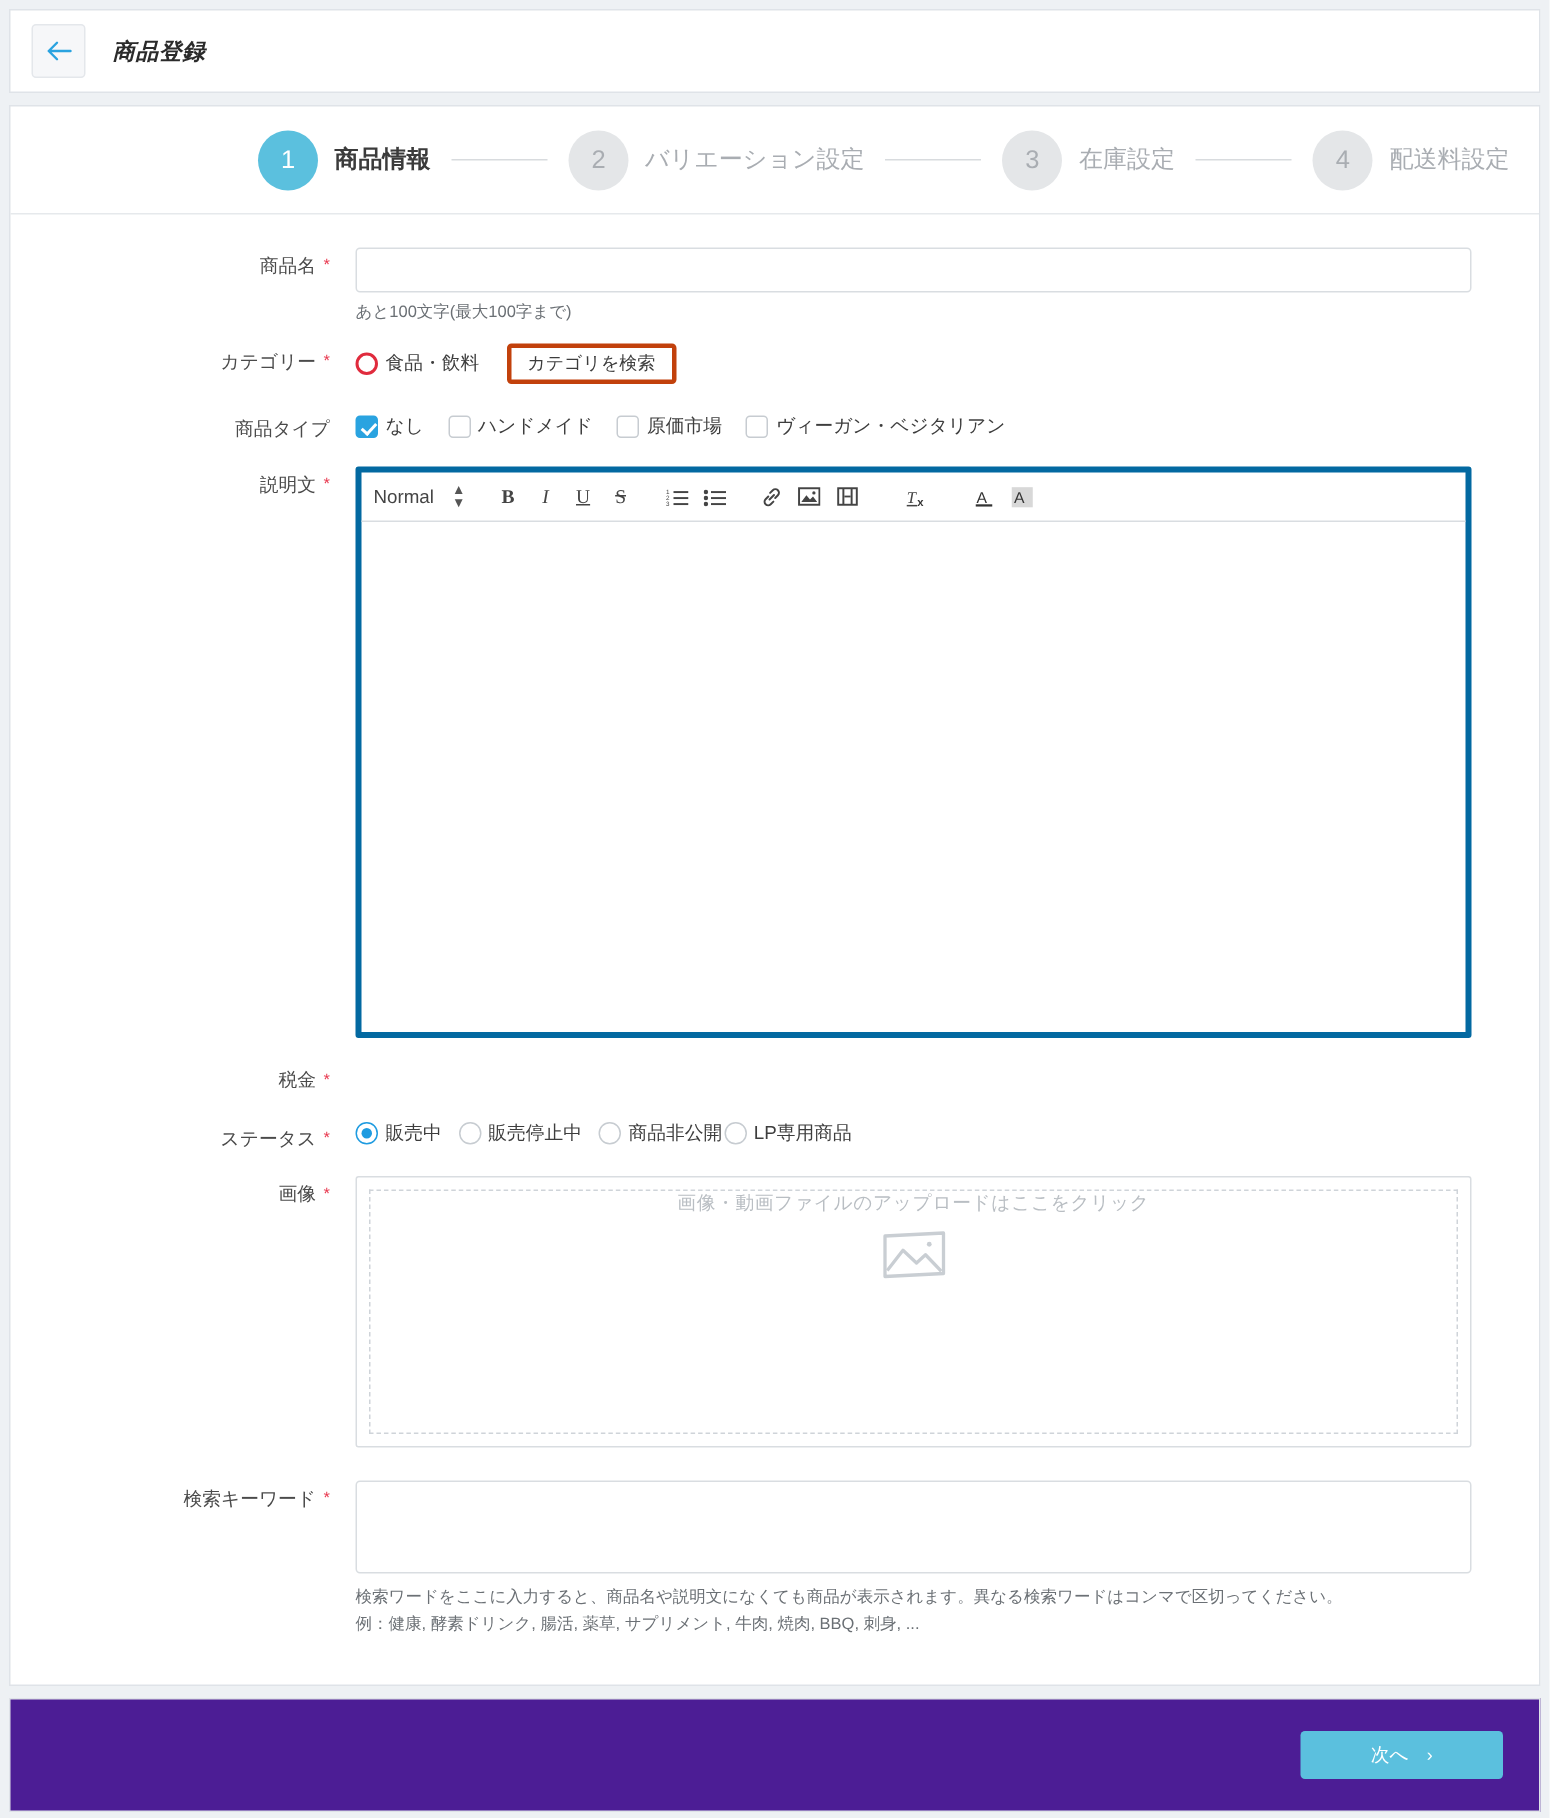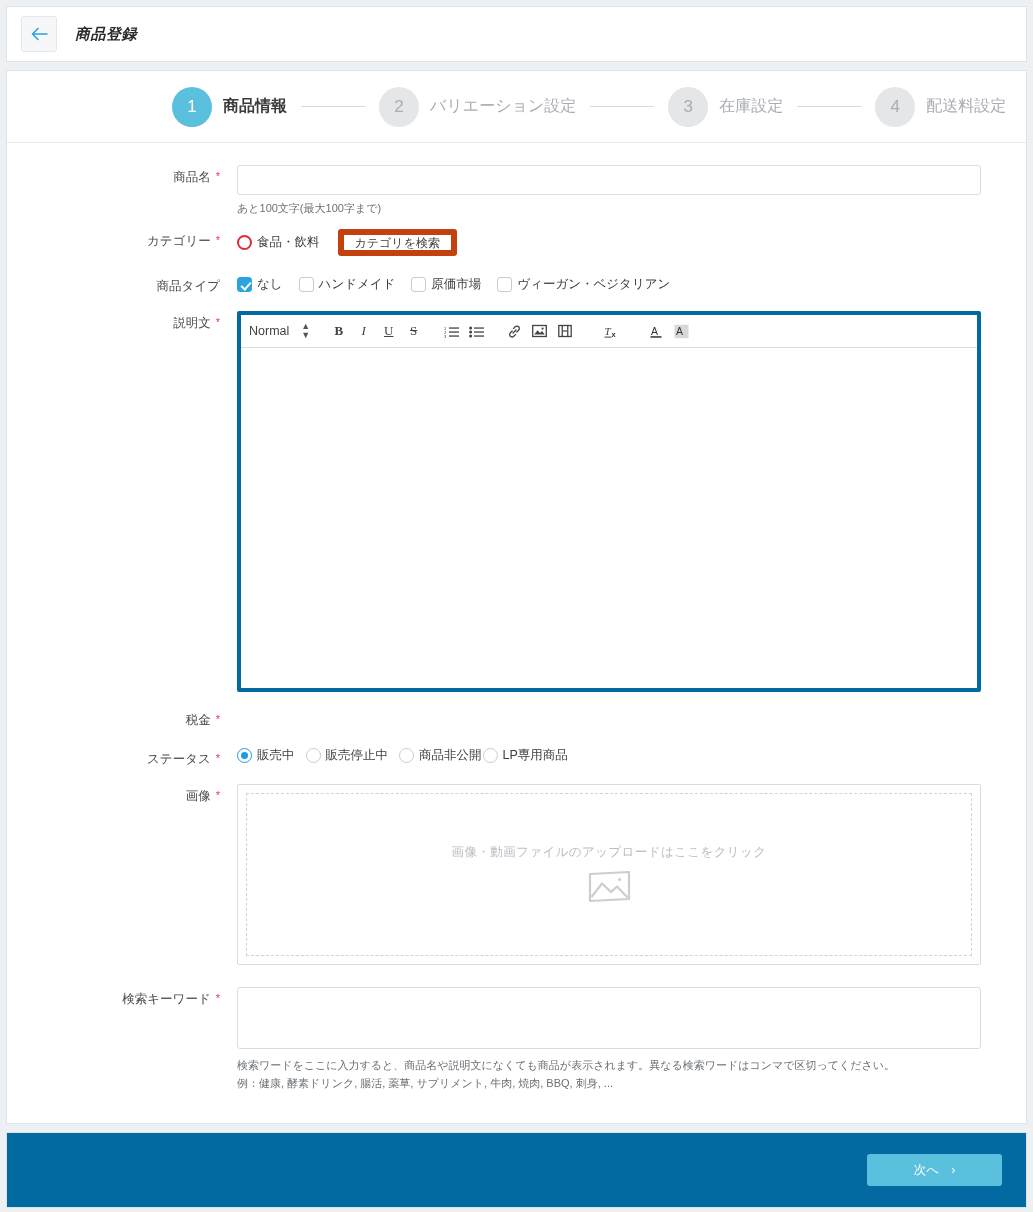--- a/index.html
+++ b/index.html
@@ -145,21 +145,21 @@
     width: 7px; height: 7px; border-radius: 50%;
     background: #1e9be0;
   }
   .rd.danger { border: 2.5px solid #e02b3d; }
 
   .cat-search-btn {
     margin-left: 8px;
     height: 27px;
     padding: 0 11px;
     background: #fff;
-    border: 6px solid #c2410c;
+    border: 3px solid #c2410c;
     border-radius: 3px;
     font-family: inherit;
     font-size: 12px;
     color: #3d3d3d;
     cursor: pointer;
   }
 
   
   .editor {
     border: 4px solid #0369a1;
@@ -198,41 +198,40 @@
     border-radius: 2px;
     padding: 8px;
     background: #fff;
   }
   .dropzone-inner {
     border: 1px dashed #cfd4d9;
     height: 163px;
     display: flex;
     flex-direction: column;
     align-items: center;
-    justify-content: center;
     cursor: pointer;
   }
   .dz-text { font-size: 12.5px; color: #b9bec3; letter-spacing: .4px; }
   .dz-icon { margin-top: 9px; }
 
   .keyword-box {
     width: 100%;
     height: 62px;
     border: 1px solid #d9dde1;
     border-radius: 3px;
     resize: none;
     font-family: inherit;
     font-size: 12.5px;
     padding: 6px 8px;
     outline: none;
   }
 
   
   .footer-card {
-    background: #0369a1;
+    background: #4c1d95;
     border: 1px solid #dfe3e8;
     margin: 8px 6px 0 6px;
     height: 76px;
     display: flex;
     align-items: center;
     justify-content: flex-end;
     padding-right: 24px;
   }
   .next-btn {
     width: 135px; height: 32px;

